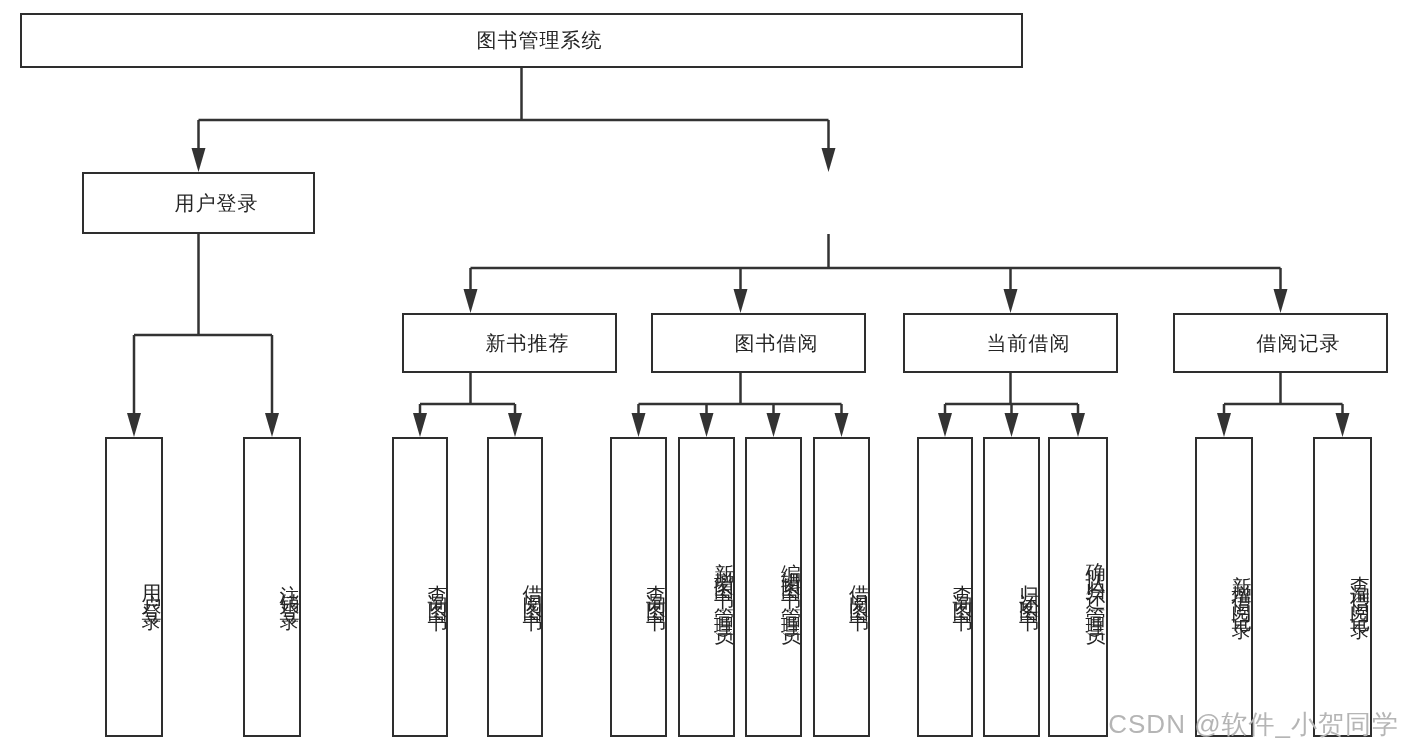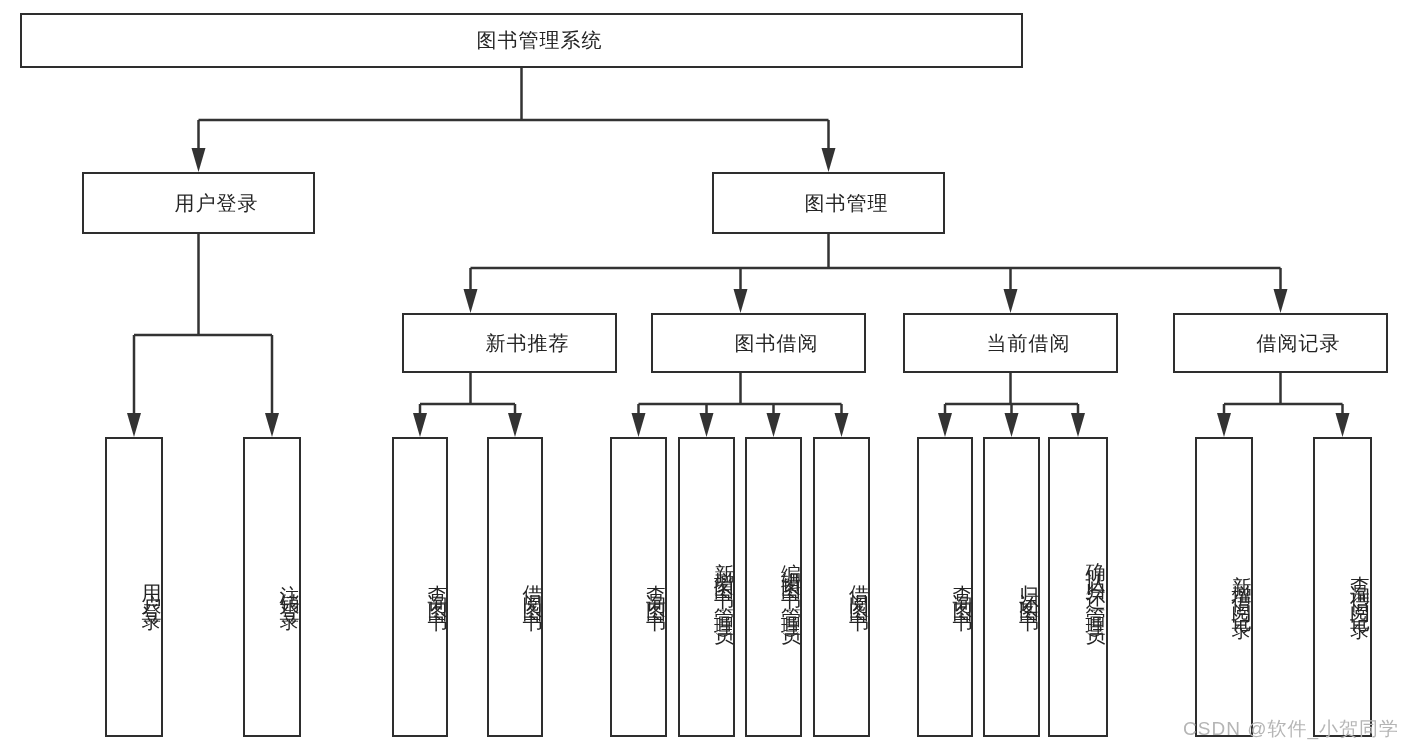--- a/index.html
+++ b/index.html
@@ -42,21 +42,21 @@
     writing-mode: vertical-rl;
     text-orientation: mixed;
     letter-spacing: 9px;
     font-size: 20px;
     line-height: 1;
   }
   .watermark {
     position: absolute;
     right: 6px;
     bottom: 5px;
-    font-size: 19px;
+    font-size: 26px;
     color: #b5b5b5;
     letter-spacing: 1px;
     white-space: nowrap;
   }
 </style>
 </head>
 <body>
 
 <div class="canvas">
 
@@ -129,21 +129,20 @@
       <polygon points="1071,413 1085,413 1078,437"></polygon>
 
       <polygon points="1217,413 1231,413 1224,437"></polygon>
       <polygon points="1335.5,413 1349.5,413 1342.5,437"></polygon>
     </g>
   </svg>
 
   <div class="node hnode" style="left:20px; top:13px; width:1003px; height:55px;">图书管理系统</div>
 
   <div class="node hnode" style="left:82px; top:172px; width:233px; height:62px;">用户登录</div>
-  <div class="node hnode" style="left:712px; top:172px; width:233px; height:62px;">图书管理</div>
 
   <div class="node hnode" style="left:363px; top:313px; width:215px; height:60px;margin-left:39px;">新书推荐</div>
   <div class="node hnode" style="left:633px; top:313px; width:215px; height:60px;margin-left:18px;">图书借阅</div>
   <div class="node hnode" style="left:1173px; top:313px; width:215px; height:60px;">借阅记录</div>
   <div class="node hnode" style="left:903px; top:313px; width:215px; height:60px;">当前借阅</div>
 
   <div class="node vnode" style="left:105px; top:437px; width:58px; height:300px;">
     <span>用户登录</span>
   </div>
   <div class="node vnode" style="left:243px; top:437px; width:58px; height:300px;">

